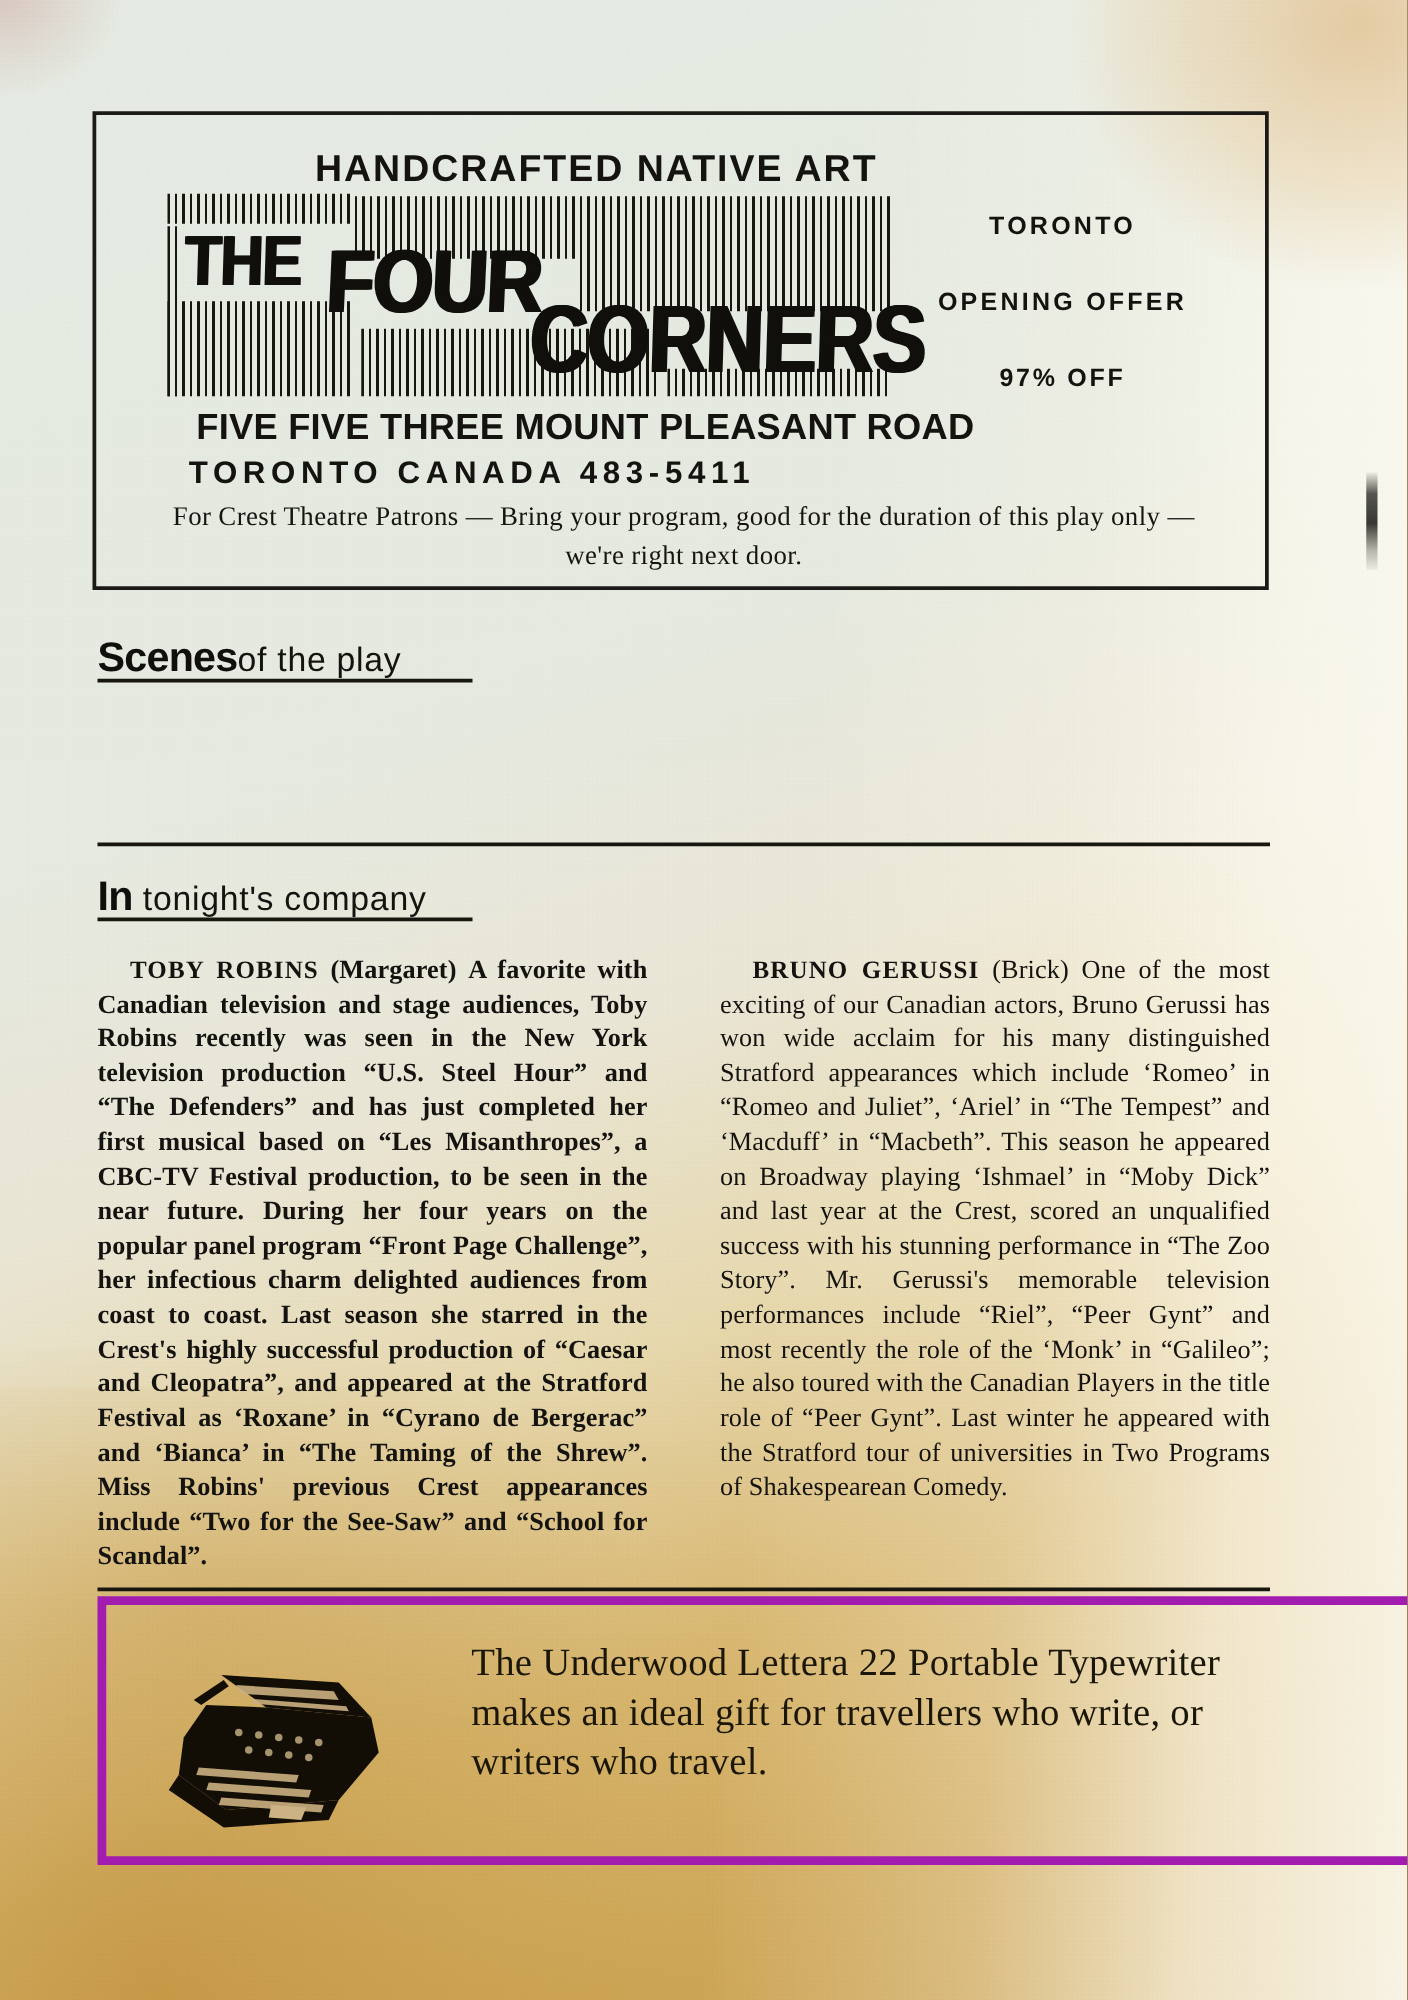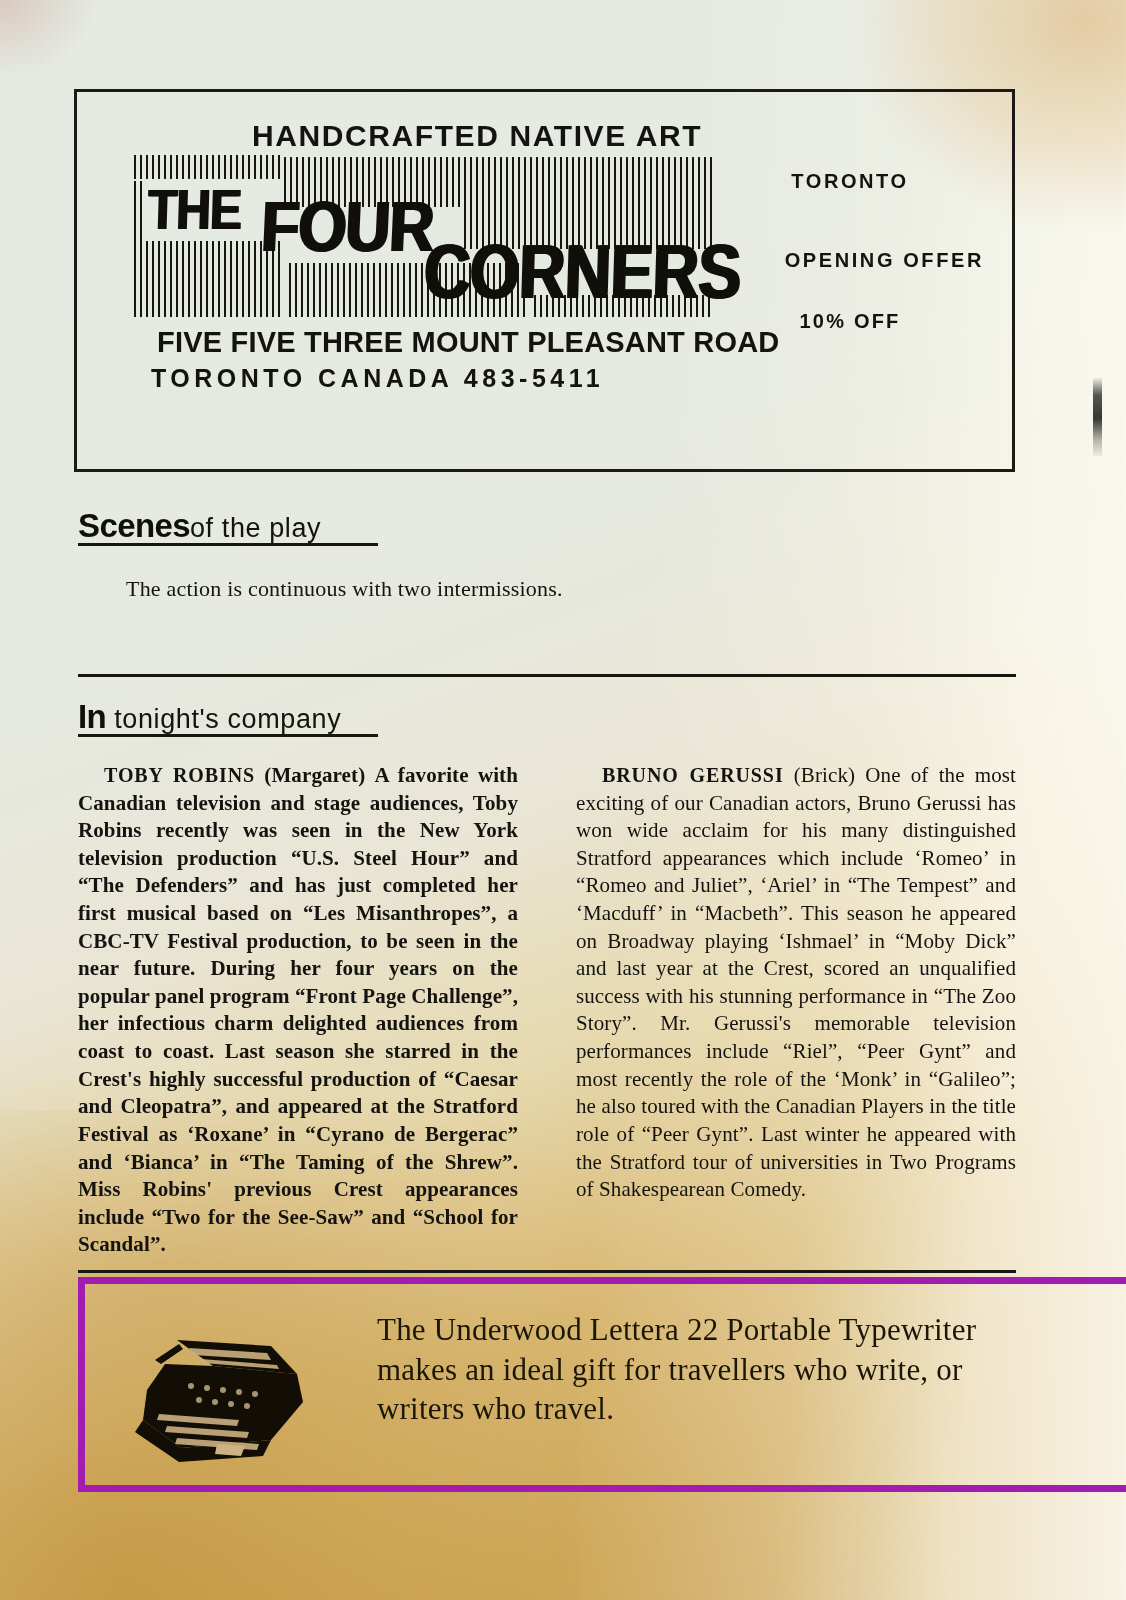--- a/index.html
+++ b/index.html
@@ -180,21 +180,21 @@
   .offer-block {
     position: absolute;
     right: 28px; top: 78px;
     width: 268px;
     text-align: center;
     font-family: "Liberation Sans", "DejaVu Sans", sans-serif;
     font-weight: 700;
     color: #141310;
   }
   .offer-line { font-size: 20px; letter-spacing: 2.6px; }
-  .offer-line.l2 { margin-top: 56px; text-align: right; }
+  .offer-line.l2 { margin-top: 38px; }
   .offer-line.l3 { margin-top: 38px; letter-spacing: 2.2px; }
 
   .ad-street {
     position: absolute;
     left: 80px; top: 234px;
     font-family: "Liberation Sans", "DejaVu Sans", sans-serif;
     font-weight: 700;
     font-size: 29px;
     letter-spacing: 0.2px;
     color: #141310;
@@ -358,36 +358,36 @@
         <div class="hatch h6"></div>
         <div class="hatch h7"></div>
         <div class="logo-the">THE</div>
         <div class="logo-four">FOUR</div>
         <div class="logo-corners">CORNERS</div>
       </div>
 
       <div class="offer-block">
         <div class="offer-line l1">TORONTO</div>
         <div class="offer-line l2">OPENING OFFER</div>
-        <div class="offer-line l3">10% OFF</div>
+        <div class="offer-line l3">97% OFF</div>
       </div>
 
       <div class="ad-street">FIVE FIVE THREE MOUNT PLEASANT ROAD</div>
 
       <div class="ad-city">TORONTO   CANADA    483-5411</div>
 
+      <div class="ad-note">For Crest Theatre Patrons — Bring your program, good for the duration of this play only — we're right next door.</div>
     </div>
 
     <div class="sec-head" id="scenes-head">
       <span class="lead">Scenes</span><span class="rest">of the play</span>
     </div>
     <div class="sec-rule-short" id="scenes-rule"></div>
 
     <div class="scenes-body">
-      <p>The action is continuous with two intermissions.</p>
     </div>
 
     <div class="divider" id="div-1"></div>
 
     <div class="sec-head" id="company-head">
       <span class="lead">In</span><span class="rest">&nbsp;</span><span class="rest">tonight's company</span>
     </div>
     <div class="sec-rule-short" id="company-rule"></div>
 
     <div class="bios">

